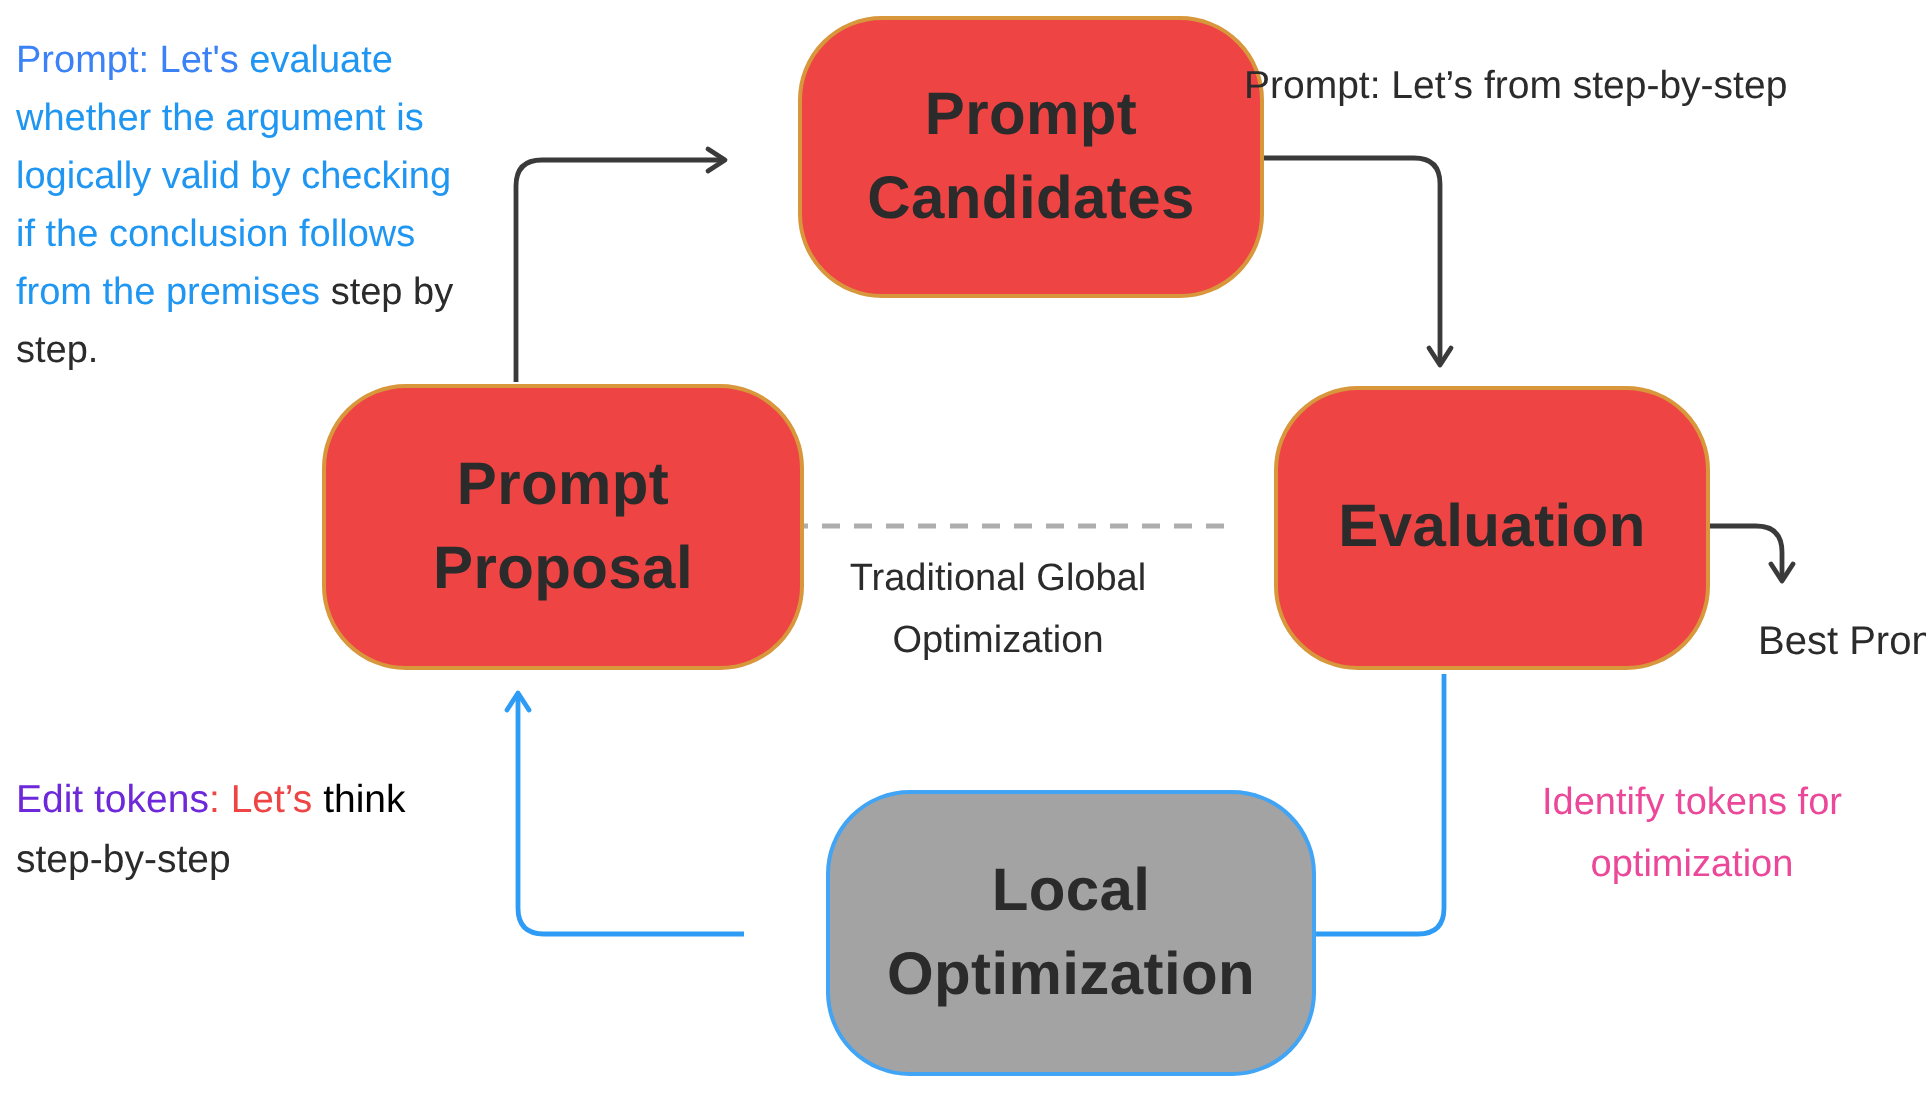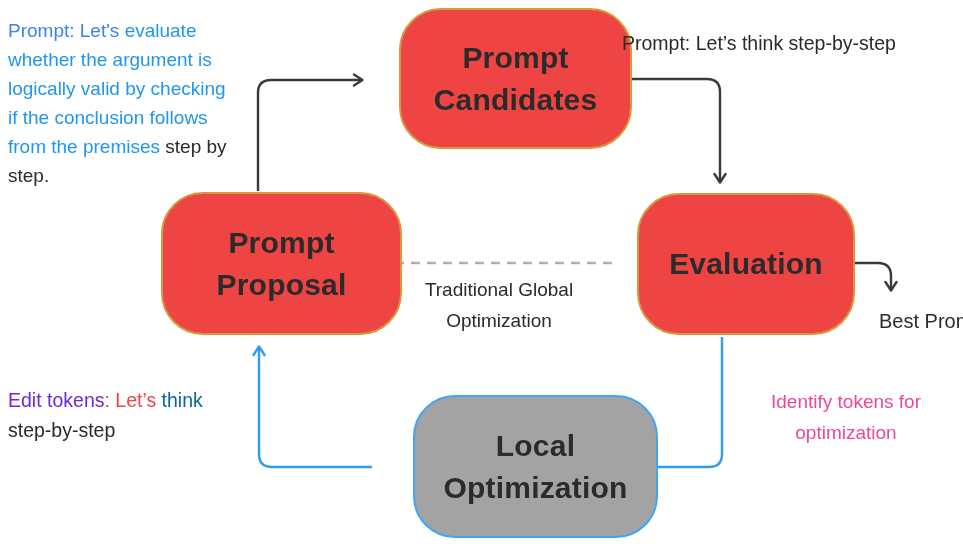--- a/index.html
+++ b/index.html
@@ -110,26 +110,26 @@
 Optimization</span>
   </div>
 
   <div class="ann ann-top-left"><span style="color: #3b82f6;">Prompt: Let's </span><span style="color: rgb(30, 150, 242);">evaluate
 whether the argument is
 logically valid by checking
 if the conclusion follows
 from the premises</span><span style="color: rgb(43, 43, 43);"> step by
 step.</span></div>
 
-  <div class="ann ann-top-right">Prompt: Let’s think step-by-step</div>
+  <div class="ann ann-top-right">Prompt: Let’s from step-by-step</div>
 
   <div class="ann ann-traditional">Traditional Global
 Optimization</div>
 
   <div class="ann ann-best">Best Prompt</div>
 
   <div class="ann ann-identify">Identify tokens for
 optimization</div>
 
-  <div class="ann ann-edit"><span style="color: #6d28d9;">Edit tokens</span><span style="color: #ef4444;">: Let’s </span><span style="color: #0369a1;">think</span><span style="color: rgb(43, 43, 43);">
+  <div class="ann ann-edit"><span style="color: #6d28d9;">Edit tokens</span><span style="color: #ef4444;">: Let’s </span><span style="color: #000000;">think</span><span style="color: rgb(43, 43, 43);">
 step-by-step</span></div>
 
 </div>
 
 </body></html>

